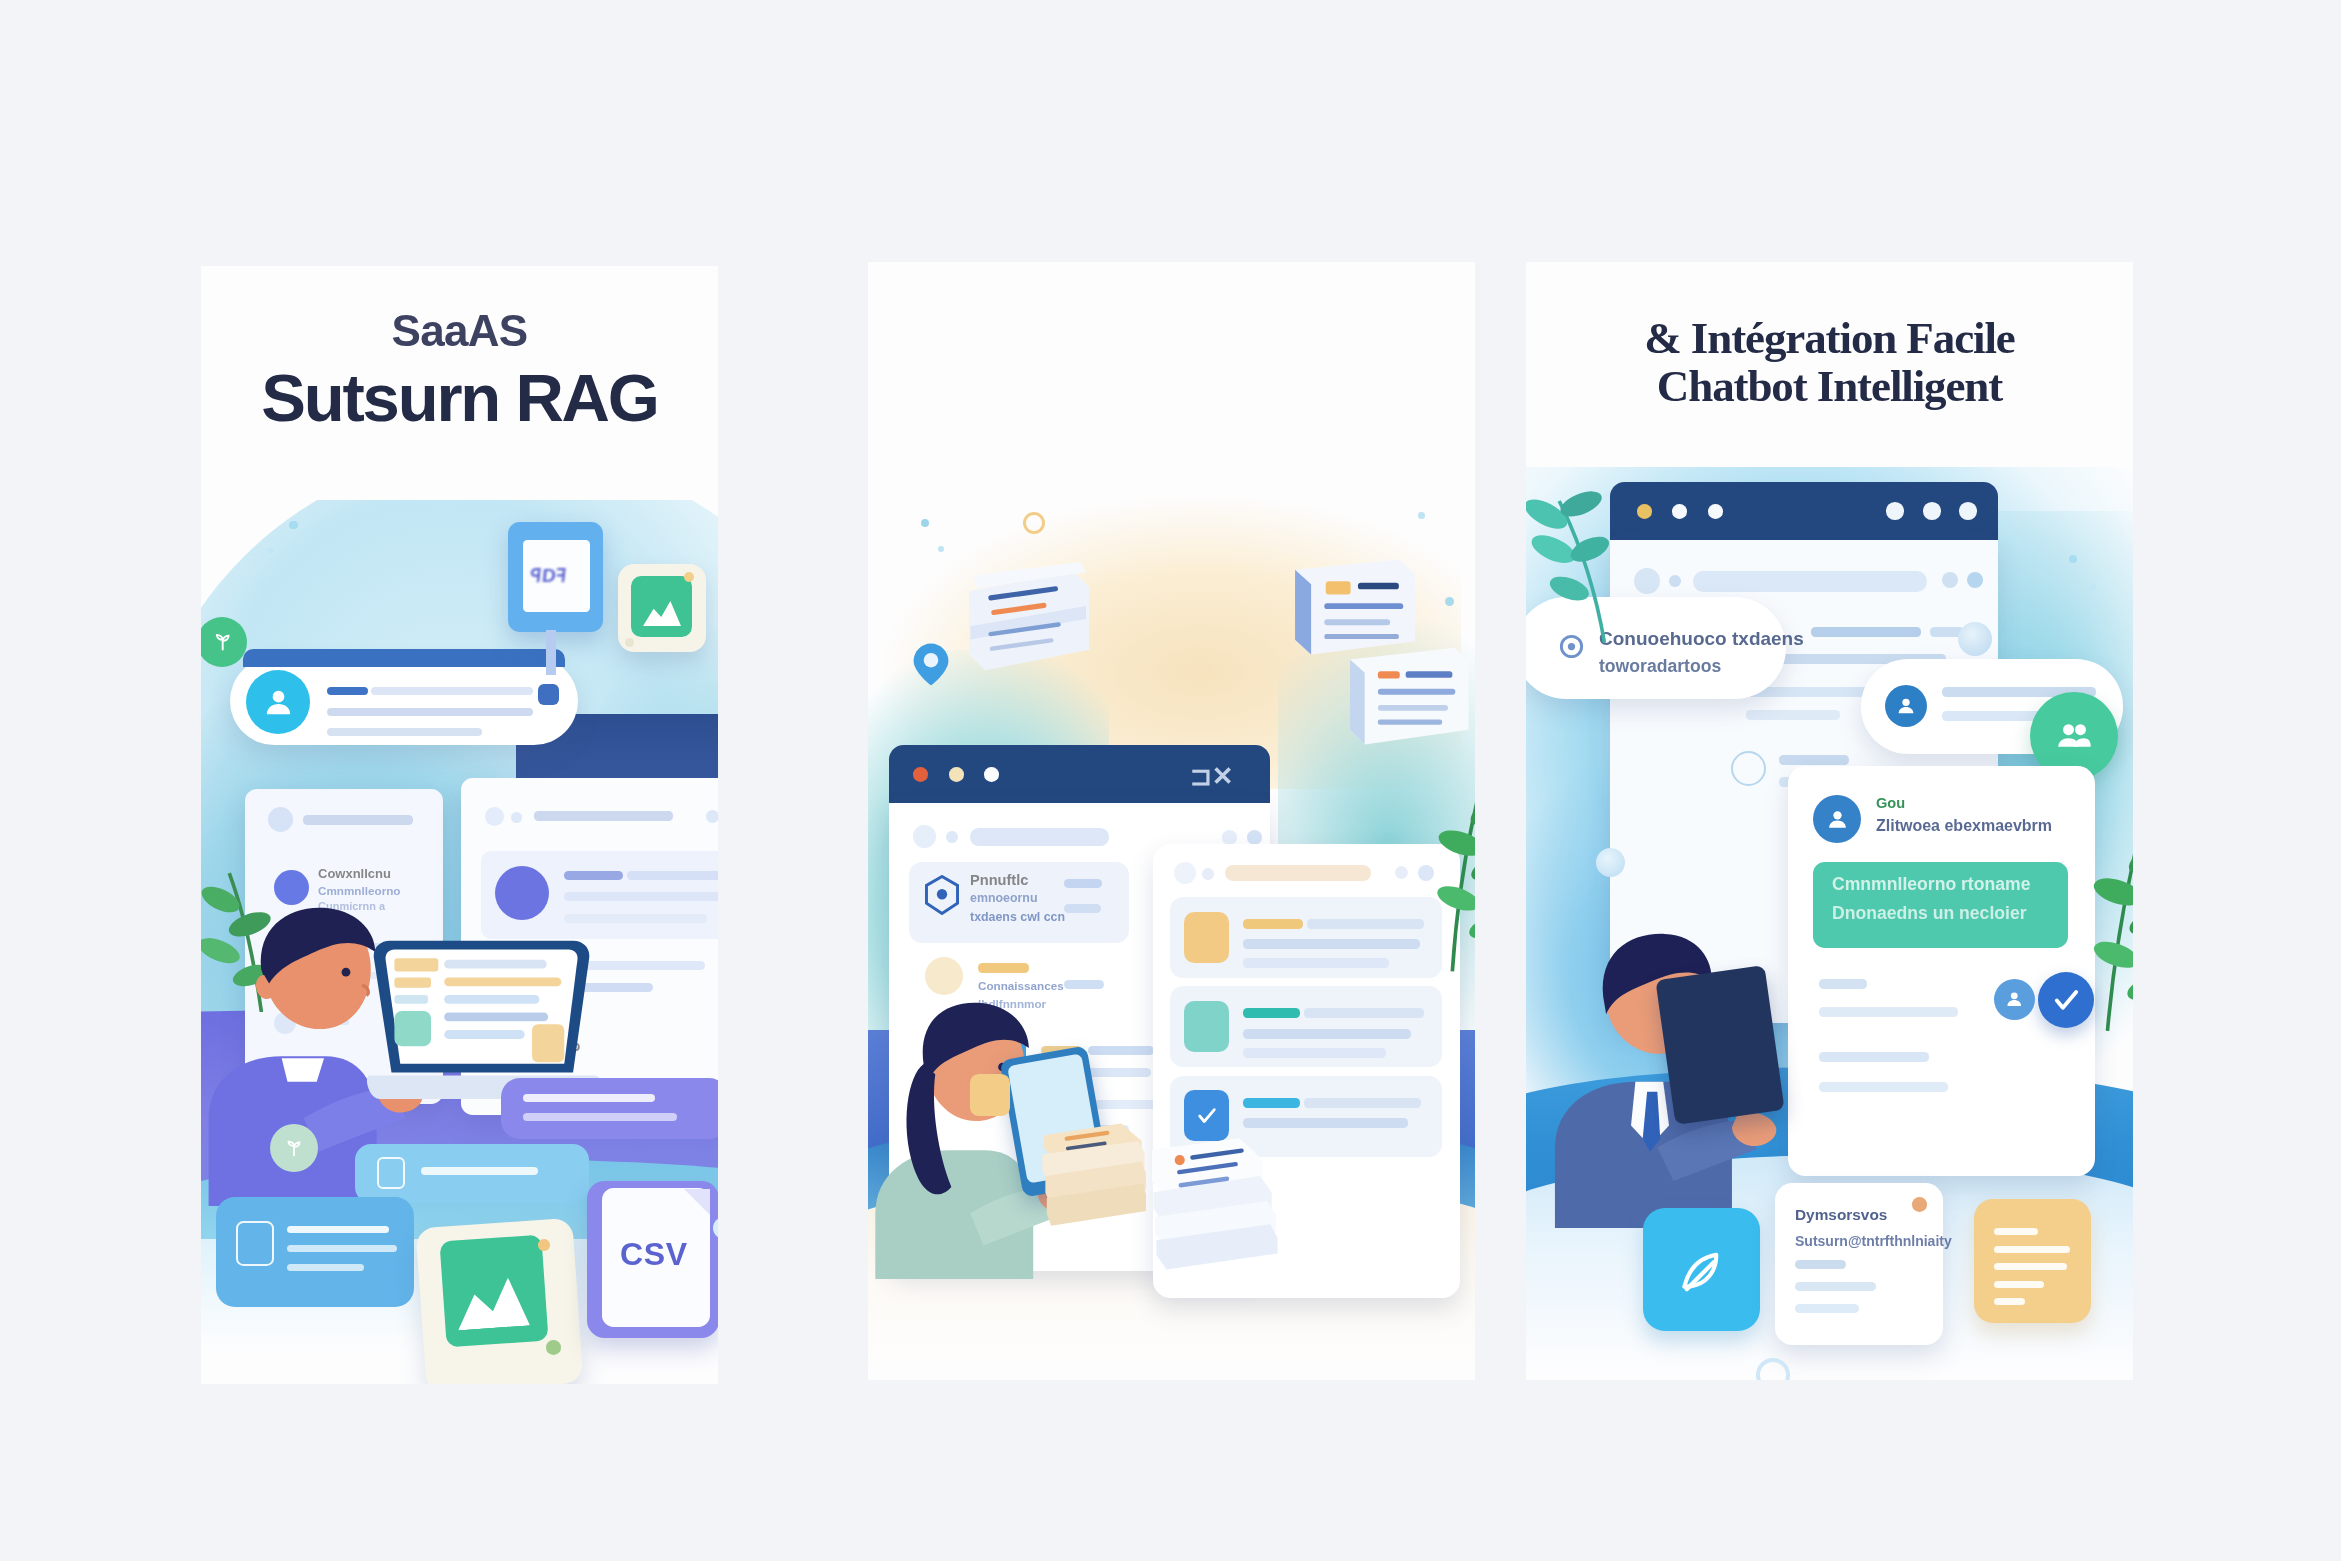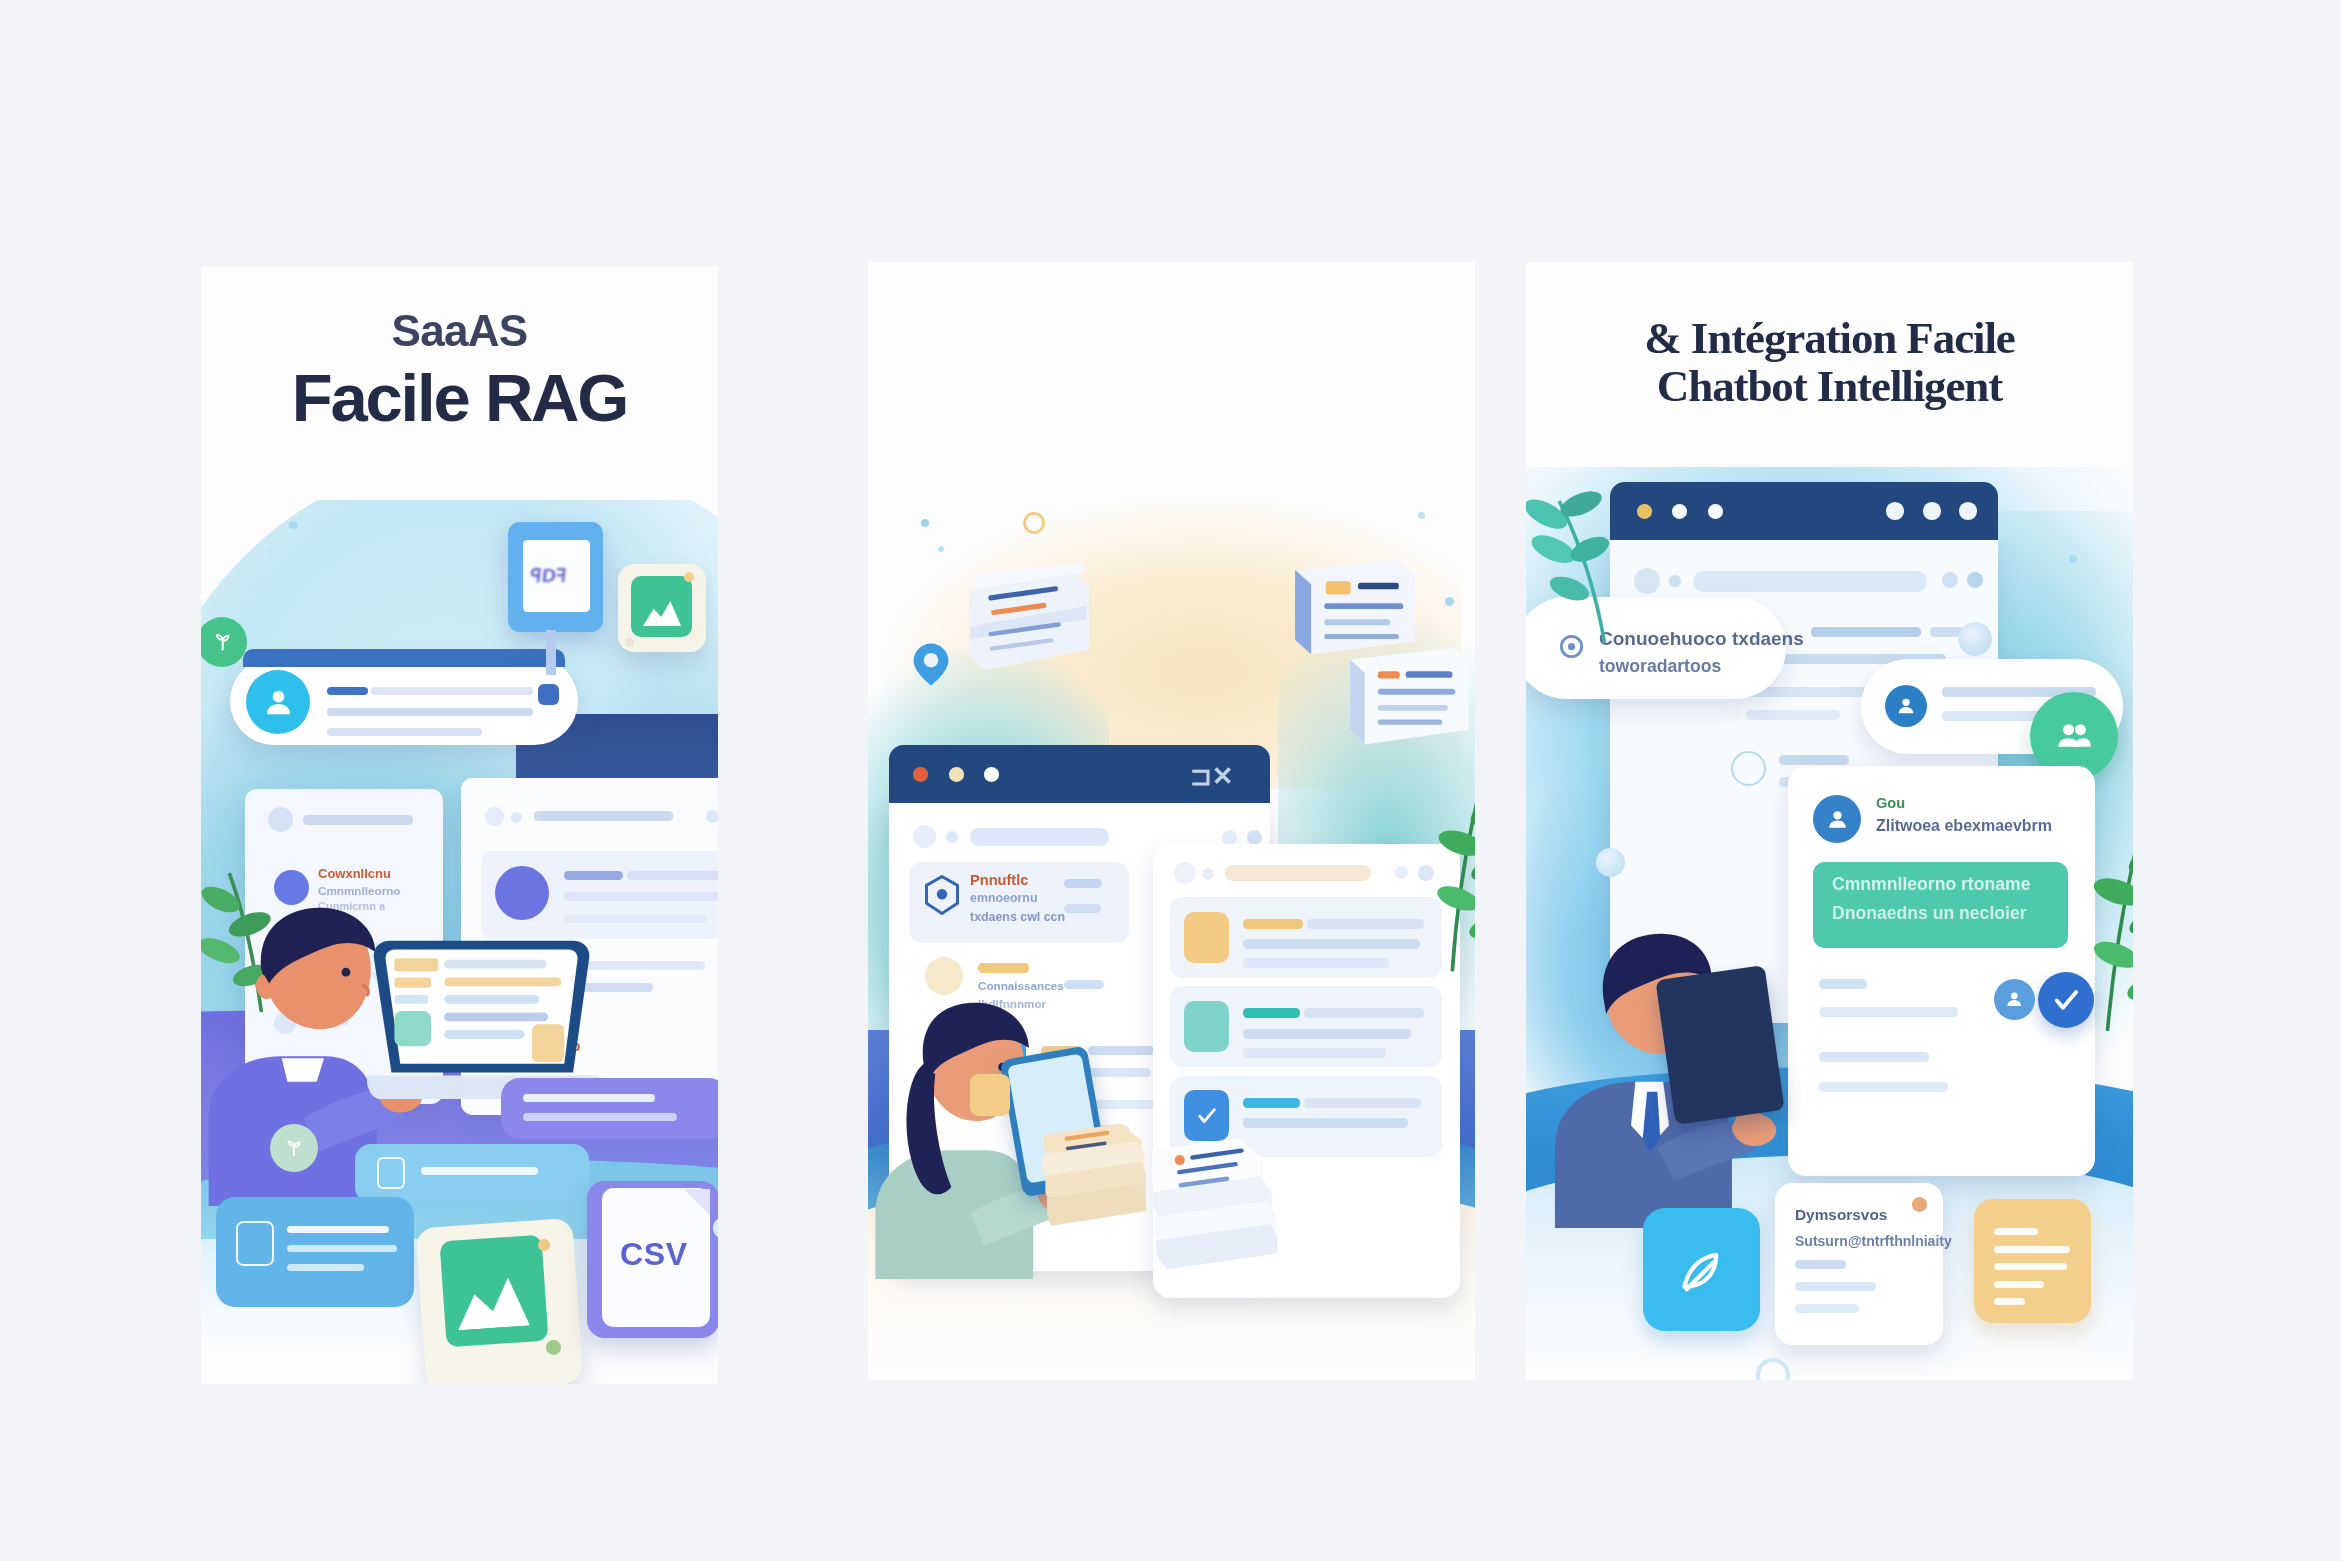--- a/index.html
+++ b/index.html
@@ -97,21 +97,21 @@
 
   .winbar {
     position: absolute;
     background: #23487f;
     border-radius: 14.6px 14.6px 0 0;
   }
   .dot { position: absolute; border-radius: 50%; width: 14.6px; height: 14.6px; }
 
   .glyph-text {
     position: absolute;
-    color: #c2410c;
+    color: #737373;
     font-family: "Liberation Sans", sans-serif;
     font-weight: 700;
     filter: blur(0.4px);
     white-space: nowrap;
     opacity: .85;
   }
   .fileword {
     position: absolute;
     color: #5b63cf;
     font-family: "Liberation Sans", sans-serif;
@@ -121,21 +121,21 @@
 </style>
 </head>
 <body>
 
 <div id="stage">
 
   <div class="panel" id="panel-1">
 
     <div class="headings">
       <div class="eyebrow">SaaAS</div>
-      <div class="h-title">Facile RAG</div>
+      <div class="h-title">Sutsurn RAG</div>
     </div>
 
     <div class="illus">
 
       <div class="blob" style="left:-66px; top:-51px; width:739px; height:739px;
                   background:radial-gradient(circle at 42% 36%, #d2eef7 0%, #c2e6f4 34%, rgba(230,245,250,.55) 62%, rgba(253,253,254,0) 78%);"></div>
       <div class="blob" style="left:-95px; top:146px; width:512px; height:607px;
                   background:radial-gradient(circle at 50% 50%, #7cc6e4 0%, #9ed6ea 45%, rgba(190,228,242,0) 72%);"></div>
       <div class="blob" style="left:366px; top:102px; width:381px; height:483px;
                   background:radial-gradient(circle at 50% 50%, #8fd2e3 0%, rgba(167,219,233,.5) 48%, rgba(210,238,247,0) 72%);"></div>

